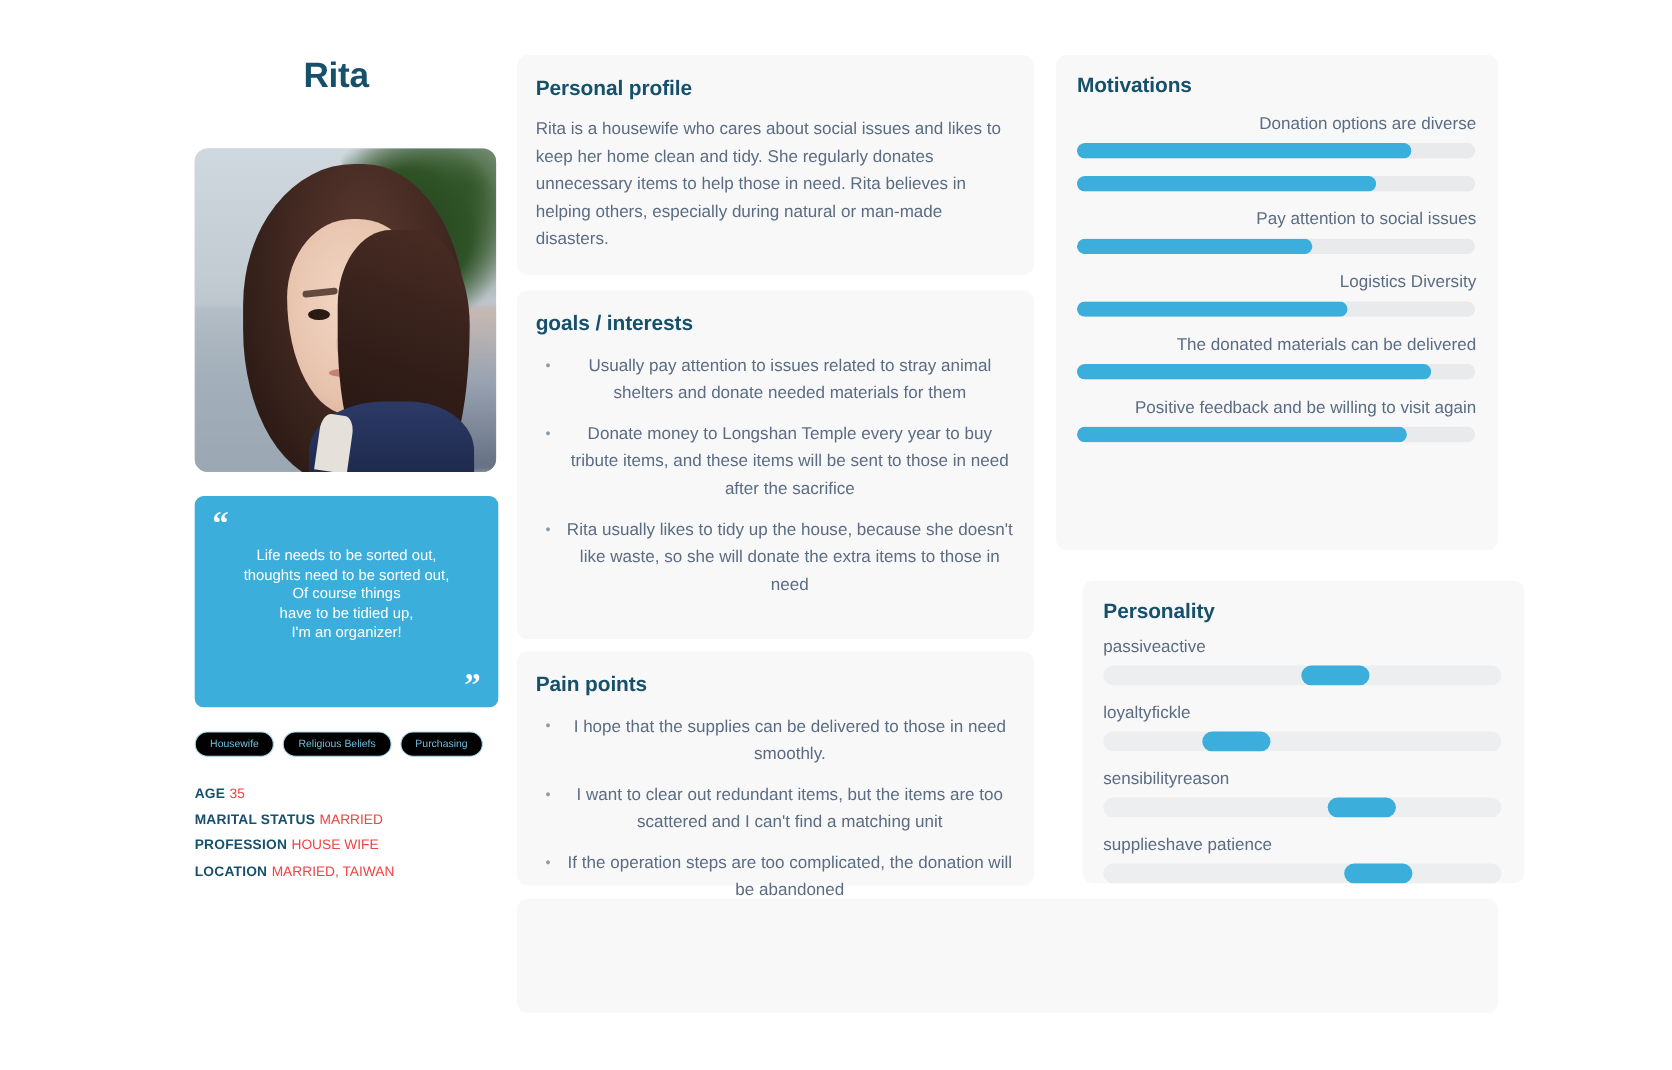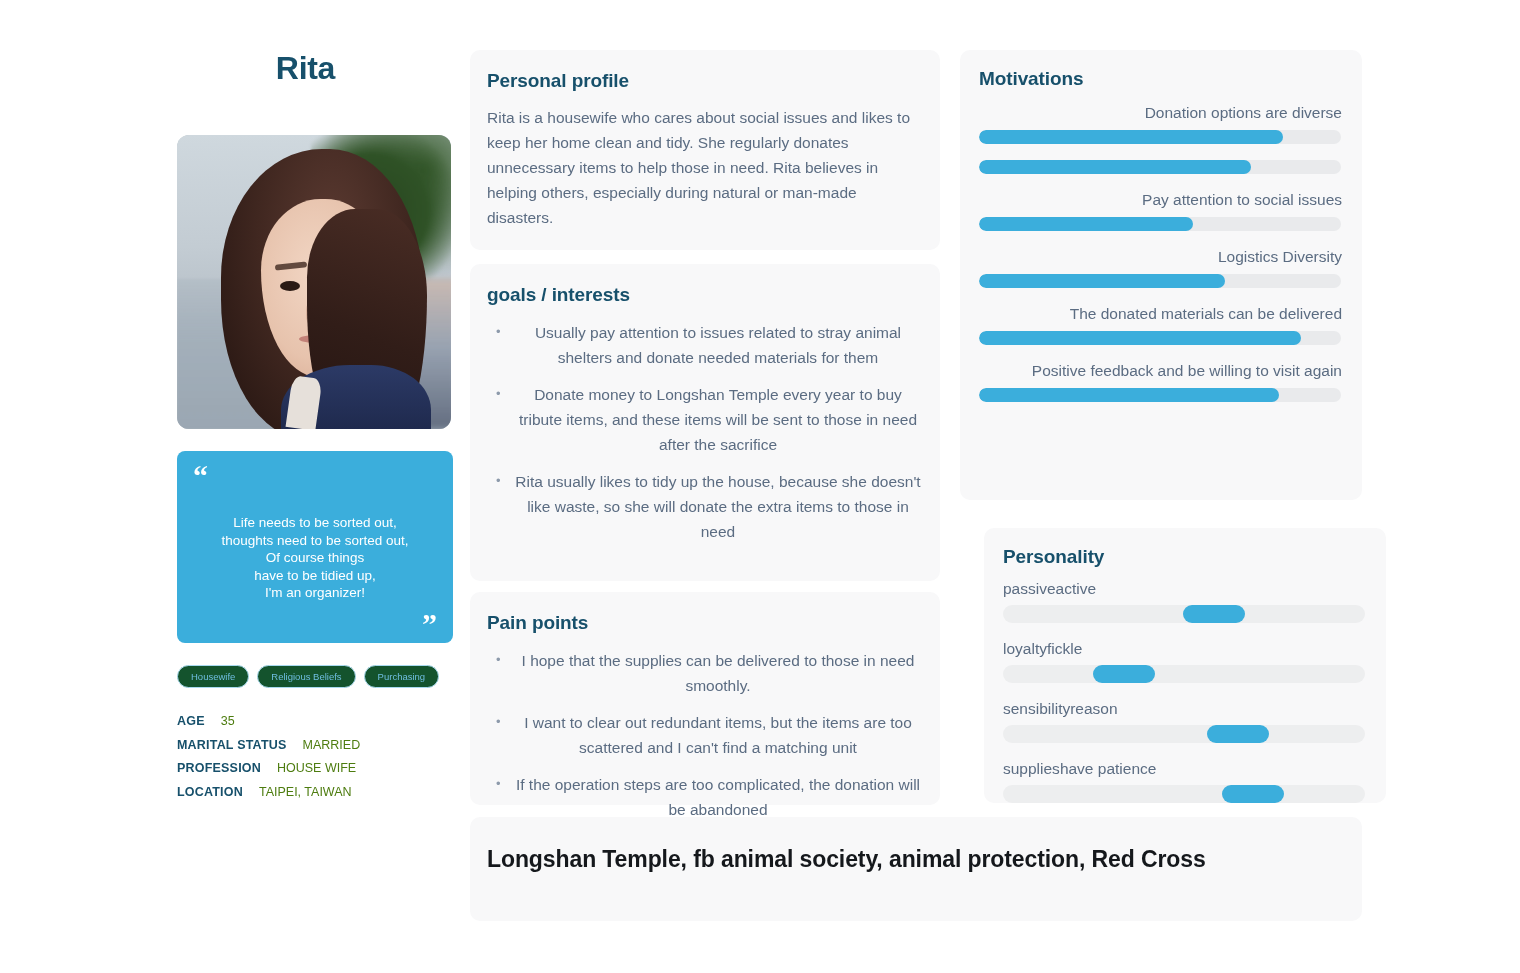--- a/index.html
+++ b/index.html
@@ -158,21 +158,21 @@
     font-size: 30px;
     font-weight: bold;
     font-family: "Liberation Serif", serif;
     line-height: 1;
     position: absolute;
   }
   .q-open { left: 16px; top: 10px; }
   .q-close { right: 16px; bottom: 4px; }
   .quote-text {
     position: absolute;
-    left: 0; right: 0; top: 63px;
+    left: 0; right: 0; top: 45px;
     text-align: center;
     color: #ffffff;
     font-size: 13.5px;
     line-height: 17.5px;
     white-space: pre-line;
     padding: 0 10px;
   }
 
   
   .tag-row {
@@ -180,40 +180,40 @@
     gap: 8px;
     margin-top: 22px;
   }
   .tag {
     border: 1px solid #A8D9EE;
     color: #6FBEE0;
     border-radius: 12px;
     font-size: 9.5px;
     padding: 5px 13px;
     white-space: nowrap;
-    background: #14532d;
+    background: #000000;
   }
 
   
   .demo {
     margin-top: 22px;
   }
   .demo-row {
     font-size: 12.5px;
     line-height: 23.5px;
     white-space: nowrap;
   }
   .demo-key {
     font-weight: bold;
     color: #17506B;
     letter-spacing: 0.2px;
   }
   .demo-val {
-    color: #4d7c0f;
-    margin-left: 16px;
+    color: #ef4444;
+    margin-left: 4px;
   }
 
   
   .card {
     background: #F8F8F9;
     border-radius: 10px;
     position: absolute;
   }
   .card-title {
     font-size: 19px;
@@ -365,21 +365,21 @@
       <div class="demo-row">
         <span class="demo-key">AGE</span><span class="demo-val">35</span>
       </div>
       <div class="demo-row">
         <span class="demo-key">MARITAL STATUS</span><span class="demo-val">MARRIED</span>
       </div>
       <div class="demo-row">
         <span class="demo-key">PROFESSION</span><span class="demo-val">HOUSE WIFE</span>
       </div>
       <div class="demo-row">
-        <span class="demo-key">LOCATION</span><span class="demo-val">TAIPEI, TAIWAN</span>
+        <span class="demo-key">LOCATION</span><span class="demo-val">MARRIED, TAIWAN</span>
       </div>
     </div>
   </div>
 
   <div class="card" id="card-profile">
     <div class="card-title">Personal profile</div>
     <div class="body-text profile-para">Rita is a housewife who cares about social issues and likes to keep her home clean and tidy. She regularly donates unnecessary items to help those in need. Rita believes in helping others, especially during natural or man-made disasters.</div>
   </div>
 
   <div class="card" id="card-goals">
@@ -394,21 +394,20 @@
   <div class="card" id="card-pain">
     <div class="card-title">Pain points</div>
     <ul class="bullets">
       <li>I hope that the supplies can be delivered to those in need smoothly.</li>
       <li>I want to clear out redundant items, but the items are too scattered and I can't find a matching unit</li>
       <li>If the operation steps are too complicated, the donation will be abandoned</li>
     </ul>
   </div>
 
   <div class="card" id="card-brands">
-    <div class="brands-value">Longshan Temple,  fb animal society,  animal protection, Red Cross</div>
   </div>
 
   <div class="card" id="card-motivations">
     <div class="card-title">Motivations</div>
     <div class="mot-list">
       <div class="mot-item">
         <div class="mot-label">Donation options are diverse</div>
         <div class="bar-track">
           <div class="bar-fill" style="width: 84%;"></div>
         </div>

